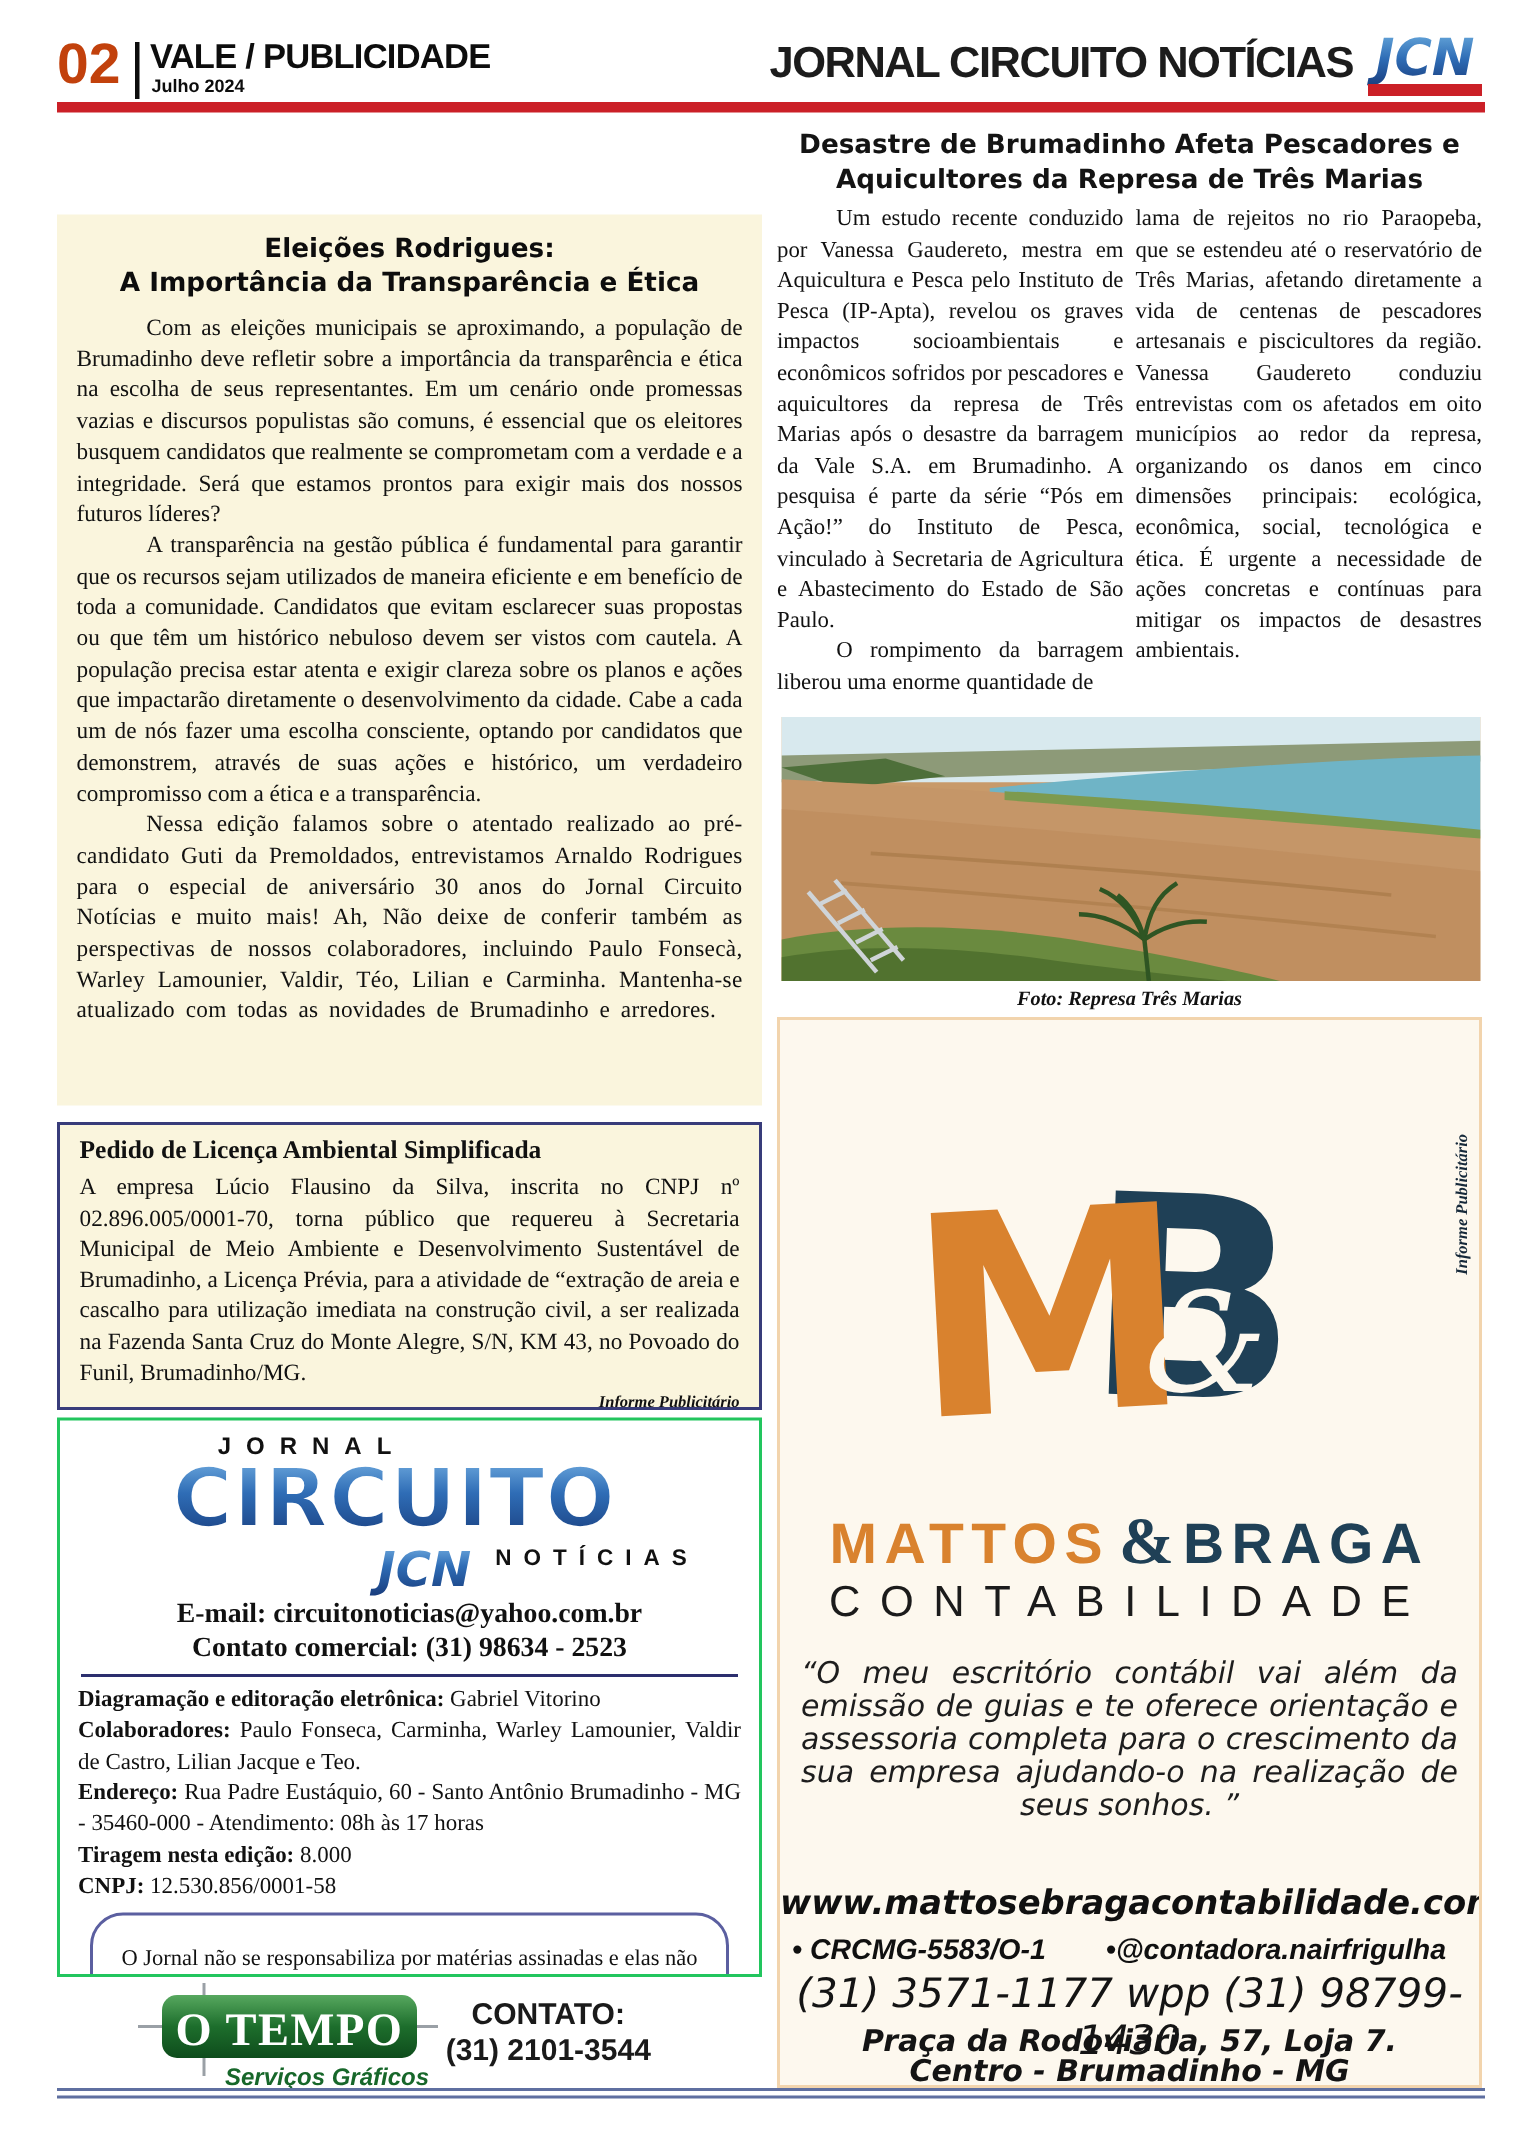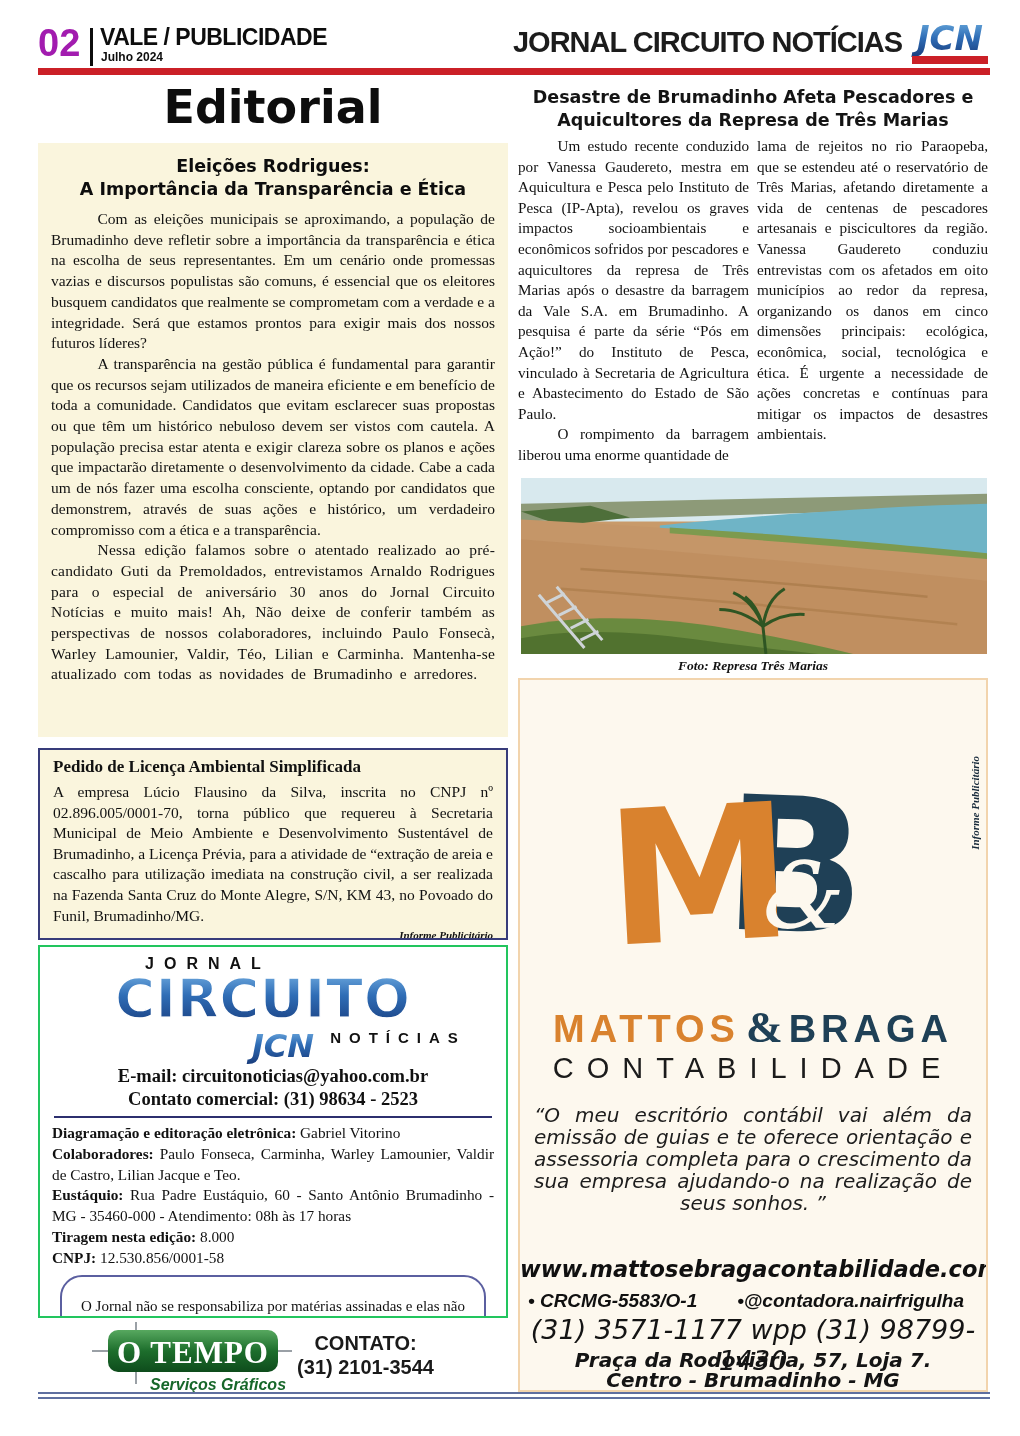--- a/index.html
+++ b/index.html
@@ -2,21 +2,21 @@
 <html><head>
 <meta charset="utf-8">
 <style>
   html,body{margin:0;padding:0;background:#ffffff;}
   #page{position:relative;width:1020px;height:1436px;background:#ffffff;overflow:hidden;
         font-family:"Liberation Serif",serif;color:#111;}
   .abs{position:absolute;}
   .b{font-weight:bold;}
 
   
-  #hdr-num{left:38px;top:22px;font:bold 38px "Liberation Sans",sans-serif;color:#a21caf;}
+  #hdr-num{left:38px;top:22px;font:bold 38px "Liberation Sans",sans-serif;color:#c2410c;}
   #hdr-vbar{left:90px;top:28px;width:3px;height:38px;background:#0d0d0d;}
   #hdr-sec{left:100px;top:24px;font:bold 23px "Liberation Sans",sans-serif;letter-spacing:-0.5px;color:#0d0d0d;}
   #hdr-date{left:101px;top:50px;font:bold 12px "Liberation Sans",sans-serif;color:#0d0d0d;}
   #masthead-title{right:118px;top:26px;font:bold 29px "Liberation Sans",sans-serif;letter-spacing:-1px;color:#1c1c1c;}
   #jcn-logo{left:910px;top:18px;width:80px;height:50px;}
   #red-rule{left:38px;top:68px;width:952px;height:7px;background:#cb2027;}
 
   
   #editorial-title{left:38px;top:80px;width:470px;text-align:center;
                    font:bold 46px "DejaVu Sans",sans-serif;color:#0d0d0d;}
@@ -101,21 +101,20 @@
         <stop offset="0" stop-color="#6fb0e0"></stop>
           <stop offset="0.5" stop-color="#2f6db6"></stop>
           <stop offset="1" stop-color="#173a7a"></stop>
       </linearGradient>
     </defs>
     <text x="40" y="32" text-anchor="middle" font-family="DejaVu Sans, sans-serif" font-weight="bold" font-style="italic" font-size="34" fill="url(#jcngrad)">JCN</text>
     <rect x="2" y="38" width="76" height="8" fill="#cb2027"></rect>
   </svg>
   <div class="abs" id="red-rule"></div>
 
-  <div class="abs" id="editorial-title">Editorial</div>
 
   <div class="abs" id="editorial-box">
     <h2><span>Eleições Rodrigues:</span><br>
         <span>A Importância da Transparência e Ética</span></h2>
     <p class="ed-p">Com as eleições municipais se aproximando, a população de Brumadinho deve refletir sobre a importância da transparência e ética na escolha de seus representantes. Em um cenário onde promessas vazias e discursos populistas são comuns, é essencial que os eleitores busquem candidatos que realmente se comprometam com a verdade e a integridade. Será que estamos prontos para exigir mais dos nossos futuros líderes?</p>
     <p class="ed-p">A transparência na gestão pública é fundamental para garantir que os recursos sejam utilizados de maneira eficiente e em benefício de toda a comunidade. Candidatos que evitam esclarecer suas propostas ou que têm um histórico nebuloso devem ser vistos com cautela. A população precisa estar atenta e exigir clareza sobre os planos e ações que impactarão diretamente o desenvolvimento da cidade.  Cabe a cada um de nós fazer uma escolha consciente, optando por candidatos que demonstrem, através de suas ações e histórico, um verdadeiro compromisso com a ética e a transparência.</p>
     <p class="ed-p spread">Nessa edição falamos sobre o atentado realizado ao pré-candidato Guti da Premoldados, entrevistamos Arnaldo Rodrigues para o especial de aniversário 30 anos do Jornal Circuito Notícias e muito mais! Ah, Não deixe de conferir também as perspectivas de nossos colaboradores, incluindo Paulo Fonsecà, Warley Lamounier, Valdir, Téo, Lilian e Carminha. Mantenha-se atualizado com todas as novidades de Brumadinho e arredores.</p>
   </div>
 
   <div class="abs" id="licenca-box">
@@ -137,21 +136,21 @@
       <text x="205" y="64" text-anchor="middle" font-family="DejaVu Sans, sans-serif" font-weight="bold" font-size="54" letter-spacing="1" fill="url(#bluegrad)" stroke="#ffffff" stroke-width="1.3">CIRCUITO</text>
       <text x="225" y="104" text-anchor="middle" font-family="DejaVu Sans, sans-serif" font-weight="bold" font-style="italic" font-size="32" fill="url(#bluegrad)">JCN</text>
       <text x="340" y="90" text-anchor="middle" font-family="Liberation Sans, sans-serif" font-weight="bold" font-size="15" letter-spacing="8" fill="#111">NOTÍCIAS</text>
     </svg>
     <div class="mb-contact">E-mail: circuitonoticias@yahoo.com.br</div>
     <div class="mb-contact">Contato comercial: (31) 98634 - 2523</div>
     <hr class="hr-navy">
     <div id="credits">
       <p class="cl"><span class="b">Diagramação e editoração eletrônica:</span><span> Gabriel Vitorino</span></p>
       <p class="cl"><span class="b">Colaboradores:</span><span>  Paulo Fonseca, Carminha, Warley Lamounier, Valdir de Castro, Lilian Jacque e Teo.</span></p>
-      <p class="cl"><span class="b">Eustáquio:</span><span> Rua Padre Eustáquio, 60 - Santo Antônio Brumadinho - MG - 35460-000 - Atendimento: 08h às 17 horas</span></p>
+      <p class="cl"><span class="b">Endereço:</span><span> Rua Padre Eustáquio, 60 - Santo Antônio Brumadinho - MG - 35460-000 - Atendimento: 08h às 17 horas</span></p>
       <p class="cl"><span class="b">Tiragem nesta edição:</span><span> 8.000</span></p>
       <p class="cl"><span class="b">CNPJ:</span><span> 12.530.856/0001-58</span></p>
     </div>
     <div id="oval-note">O Jornal não se responsabiliza  por matérias assinadas e elas não espelham, necessariamente,  a sua opinião.</div>
   </div>
 
   <svg class="abs" id="otempo-logo" width="200" height="74" viewBox="0 0 200 74">
     <defs>
       <linearGradient id="greeng" x1="0" y1="0" x2="0" y2="1">
         <stop offset="0" stop-color="#57a85f"></stop>

